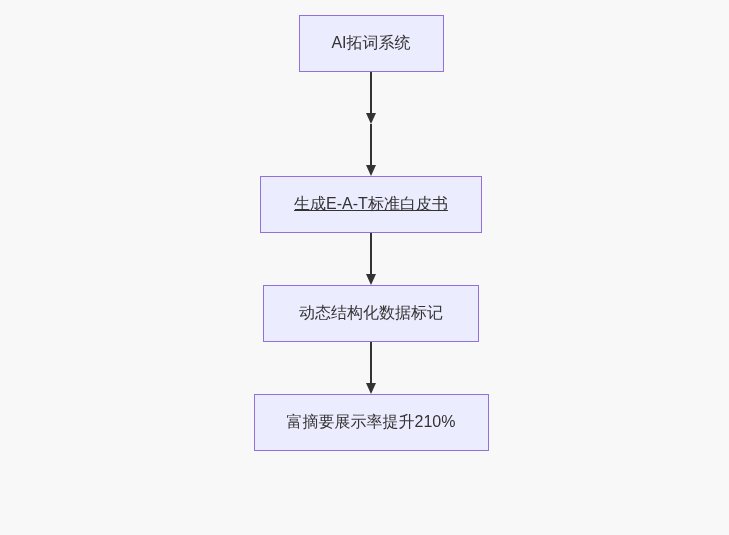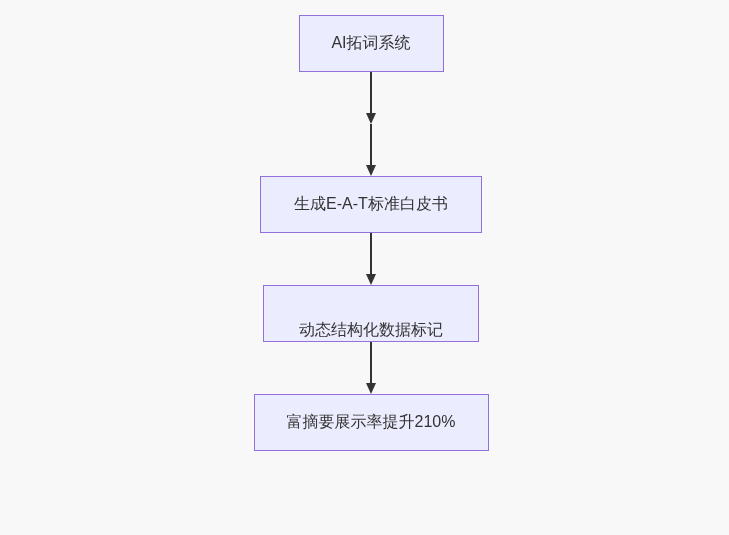--- a/index.html
+++ b/index.html
@@ -34,22 +34,22 @@
     color:var(--text);
     font-size:16px;
     display:flex;
     align-items:center;
     justify-content:center;
     white-space:nowrap;
     flex:0 0 auto;
   }
   .w1{width:145px;}
   .w2{width:192px;}
-  .w3{width:222px;}
-  .w4{width:216px;align-items:flex-end;}
+  .w3{width:222px;text-decoration:underline;}
+  .w4{width:216px;}
   .w5{width:235px;}
   .edge{
     height:52px;
     width:14px;
     flex:0 0 auto;
     display:flex;
     justify-content:center;
   }
   .edge svg{display:block;}
 </style>

